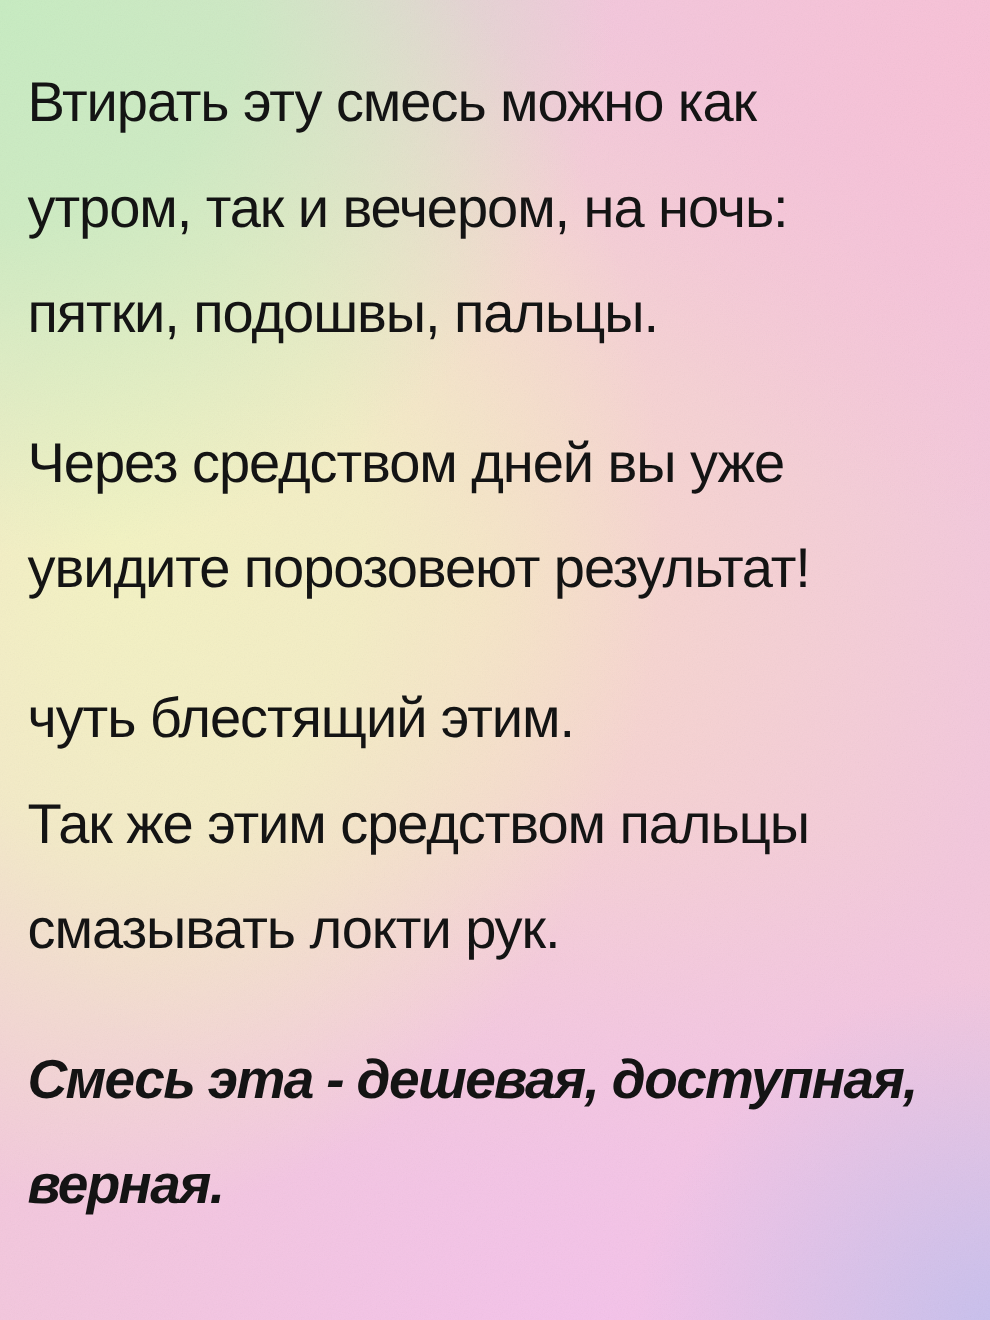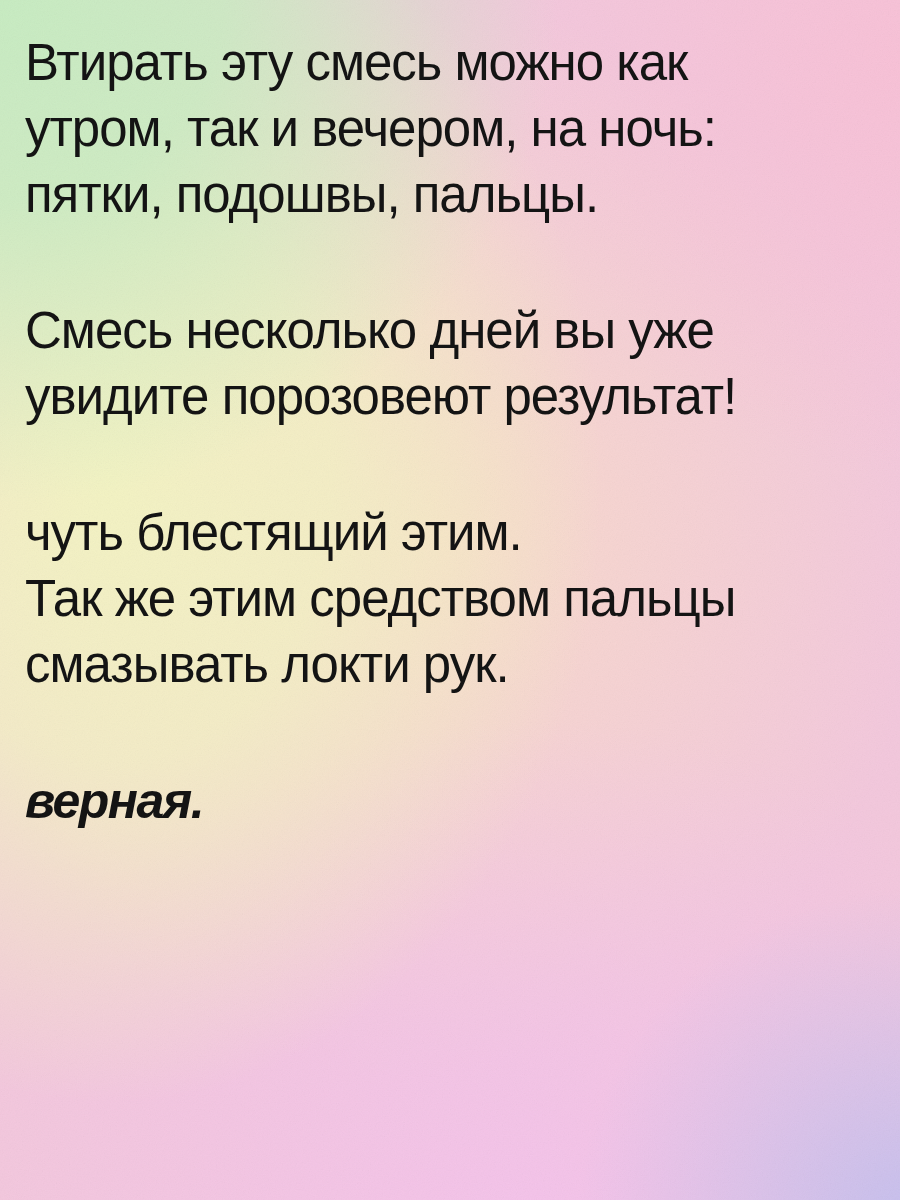--- a/index.html
+++ b/index.html
@@ -36,20 +36,21 @@
     color: #141414;
   }
   .para {
     margin: 0 0 70px 0;
   }
   .line {
     font-size: 51px;
     line-height: 66px;
     letter-spacing: -1px;
     white-space: nowrap;
+    margin-top: 30px;
   }
   .para.bold-italic .line {
     font-weight: bold;
     font-style: italic;
     font-size: 50px;
     letter-spacing: -1.5px;
   }
 </style>
 </head>
 <body>
@@ -62,24 +63,25 @@
   <rect width="900" height="1200" filter="url(#grainFilter)"></rect>
 </svg>
 
 <main class="text-card">
     <div class="para">
       <div class="line">Втирать эту смесь можно как</div>
       <div class="line">утром, так и вечером, на ночь:</div>
       <div class="line">пятки, подошвы, пальцы.</div>
     </div>
     <div class="para">
-      <div class="line">Смесь несколько дней вы уже</div>
+      <div class="line">Через средством дней вы уже</div>
       <div class="line">увидите порозовеют результат!</div>
     </div>
     <div class="para">
       <div class="line">чуть блестящий этим.</div>
       <div class="line">Так же этим средством пальцы</div>
       <div class="line">смазывать локти рук.</div>
     </div>
     <div class="para bold-italic">
+      <div class="line">Смесь эта - дешевая, доступная,</div>
       <div class="line">верная.</div>
     </div>
   </main>
 
 </body></html>

